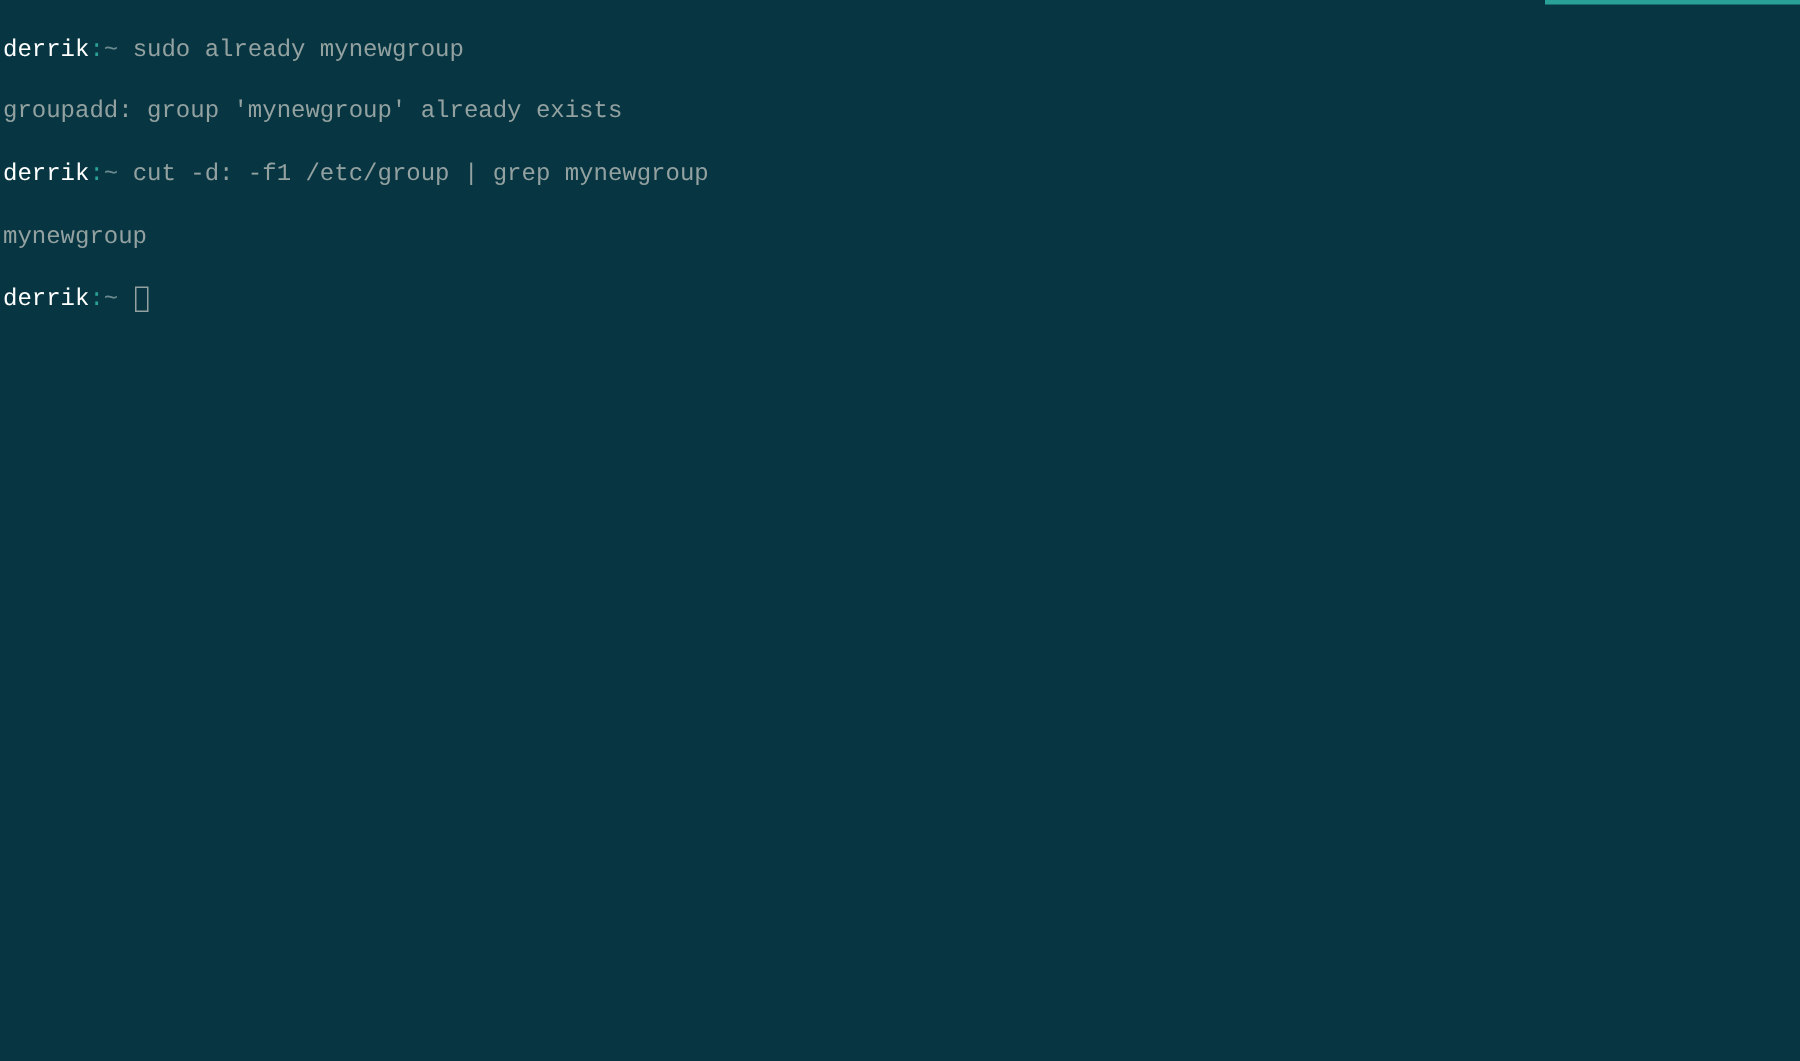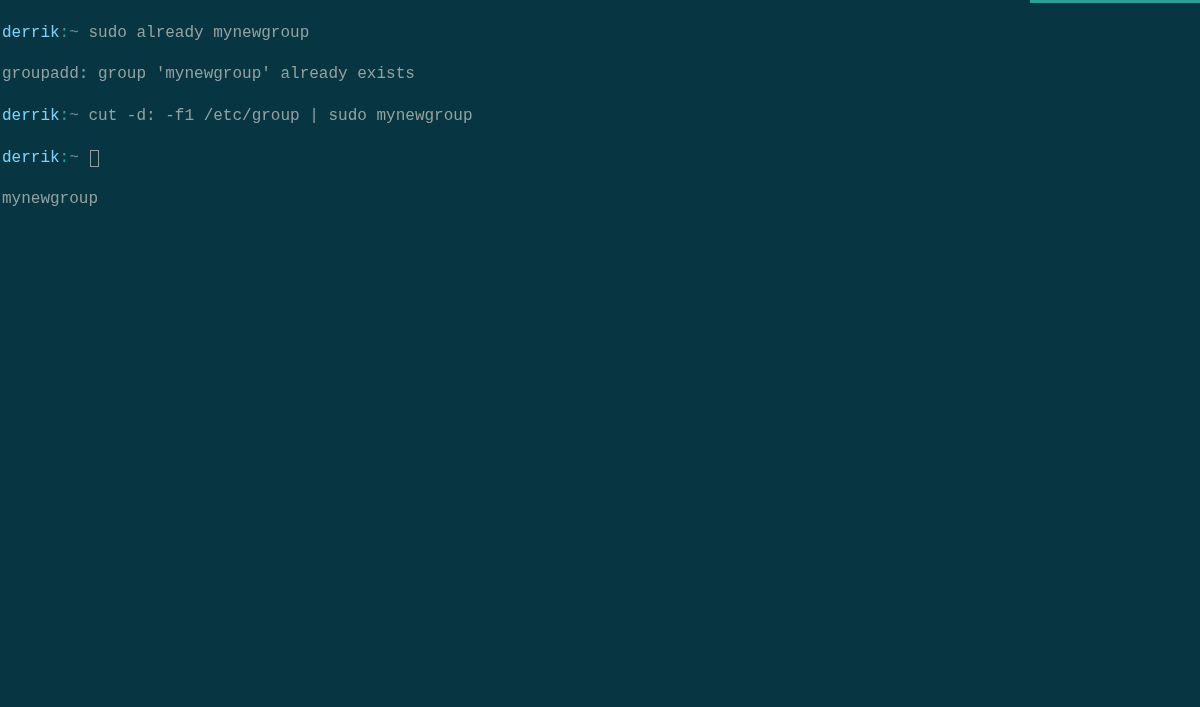--- a/index.html
+++ b/index.html
@@ -16,21 +16,21 @@
       width: 1200px;
       height: 707px;
       padding: 2px;
       overflow: hidden;
       position: relative;
     }
     .terminal {
       white-space: pre;
     }
     .prompt-user {
-      color: #7dd3fc;
+      color: #ffffff;
     }
     .prompt-sep {
       color: #2aa198;
     }
     .prompt-path {
       color: #6c8a8f;
     }
     .command {
       color: #93a1a1;
     }
@@ -59,16 +59,16 @@
     }
   </style>
 </head>
 <body>
 
 <div class="scroll-highlight"></div>
 
 <div class="terminal">
 <span class="line"><span class="prompt-user">derrik</span><span class="prompt-sep">:</span><span class="prompt-path">~ </span><span class="command">sudo already mynewgroup</span></span>
 <span class="line"><span class="output">groupadd: group 'mynewgroup' already exists</span></span>
-<span class="line"><span class="prompt-user">derrik</span><span class="prompt-sep">:</span><span class="prompt-path">~ </span><span class="command">cut -d: -f1 /etc/group | sudo mynewgroup</span></span>
+<span class="line"><span class="prompt-user">derrik</span><span class="prompt-sep">:</span><span class="prompt-path">~ </span><span class="command">cut -d: -f1 /etc/group | grep mynewgroup</span></span>
+<span class="line"><span class="output">mynewgroup</span></span>
 <span class="line"><span class="prompt-user">derrik</span><span class="prompt-sep">:</span><span class="prompt-path">~ </span><span class="command"></span><span class="cursor"></span></span>
-<span class="line"><span class="output">mynewgroup</span></span>
 </div>
 
 </body></html>

